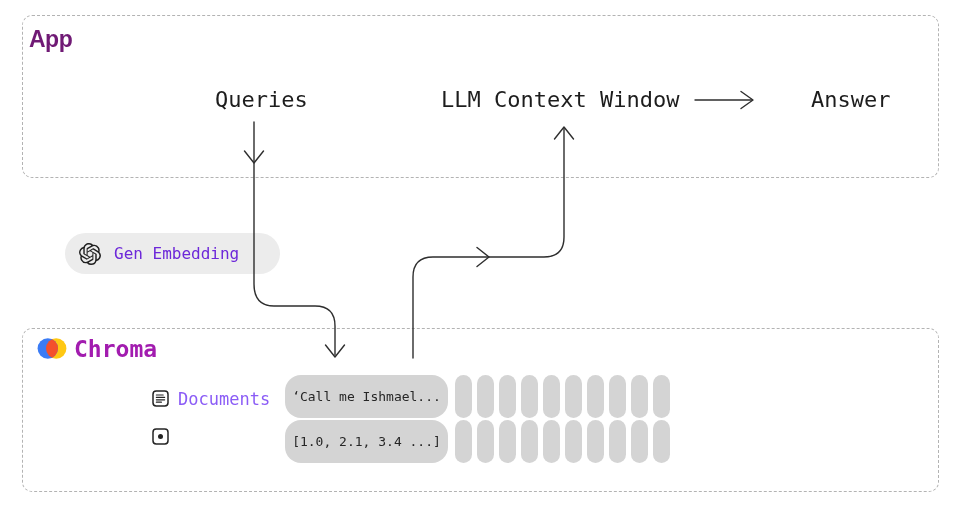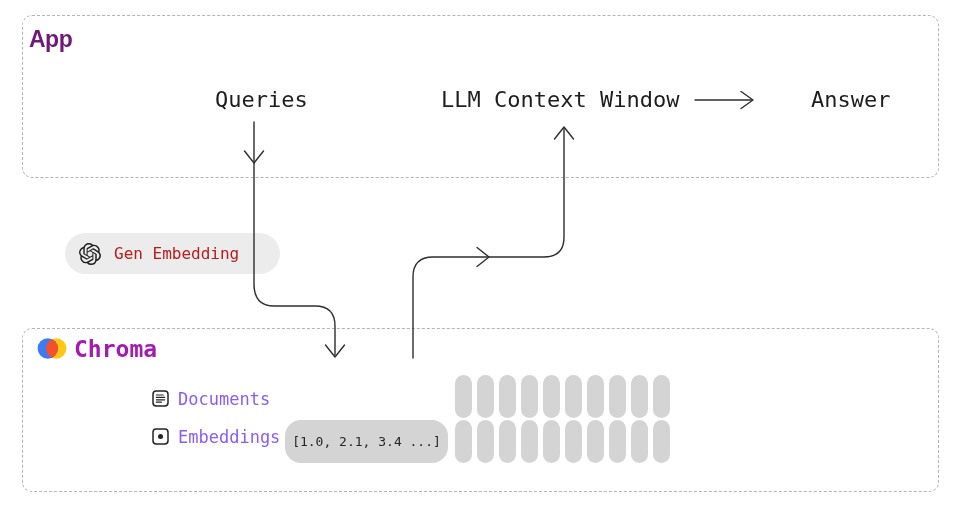--- a/index.html
+++ b/index.html
@@ -30,21 +30,21 @@
   .flow-label{position:absolute;font-size:22px;white-space:nowrap;color:var(--text);}
   .queries-label{left:215px;top:87px;}
   .llm-label{left:441px;top:87px;}
   .answer-label{left:772px;top:87px;margin-left:39px;}
   .pill{
     position:absolute;background:var(--pill-light);border-radius:21px;
     display:flex;align-items:center;z-index:1;
   }
   .gen-embedding{left:65px;top:233px;width:215px;height:41px;padding:0;}
   .gen-embedding .oa-logo{margin-left:14px;flex:0 0 auto;display:block;}
-  .gen-embedding .pill-text{margin-left:13px;font-size:16px;color:#b91c1c;white-space:nowrap;}
+  .gen-embedding .pill-text{margin-left:13px;font-size:16px;color:#6d28d9;white-space:nowrap;}
   .chroma-header{position:absolute;left:14px;top:6px;display:flex;align-items:center;}
   .chroma-logo{display:block;flex:0 0 auto;}
   .chroma-title{
     margin-left:7px;font-weight:bold;font-size:23px;color:#a21caf;white-space:nowrap;
   }
   .data-row-icon{position:absolute;display:block;}
   .doc-icon{left:152px;top:390px;}
   .emb-icon{left:152px;top:428px;}
   .row-label{position:absolute;font-size:17px;white-space:nowrap;color:#8b5cf6;}
   .doc-label{left:178px;top:389px;}
@@ -102,26 +102,26 @@
   </div>
 
   <svg class="data-row-icon doc-icon" width="17" height="17" viewBox="0 0 17 17" aria-hidden="true">
     <rect x="1" y="1" width="15" height="15" rx="3.2" fill="none" stroke="#242424" stroke-width="1.5"></rect>
     <line x1="4.4" y1="5" x2="11.2" y2="5" stroke="#242424" stroke-width="1.2" stroke-linecap="round"></line>
     <line x1="4.4" y1="7.4" x2="12.6" y2="7.4" stroke="#242424" stroke-width="1.2" stroke-linecap="round"></line>
     <line x1="4.4" y1="9.8" x2="12.6" y2="9.8" stroke="#242424" stroke-width="1.2" stroke-linecap="round"></line>
     <line x1="4.4" y1="12.2" x2="9.4" y2="12.2" stroke="#242424" stroke-width="1.2" stroke-linecap="round"></line>
   </svg>
   <div class="row-label doc-label">Documents</div>
+  <div class="value-pill doc-pill">‘Call me Ishmael...</div>
 
   <svg class="data-row-icon emb-icon" width="17" height="17" viewBox="0 0 17 17" aria-hidden="true">
     <rect x="1" y="1" width="15" height="15" rx="3.2" fill="none" stroke="#242424" stroke-width="1.5"></rect>
     <circle cx="8.5" cy="8.5" r="2.5" fill="#242424"></circle>
   </svg>
-  <div class="row-label emb-label">Embeddings</div>
   <div class="value-pill emb-pill">[1.0, 2.1, 3.4 ...]</div>
 
   <div class="bars">
       <div class="bar-col">
         <div class="bar"></div>
         <div class="bar"></div>
       </div>
       <div class="bar-col">
         <div class="bar"></div>
         <div class="bar"></div>

